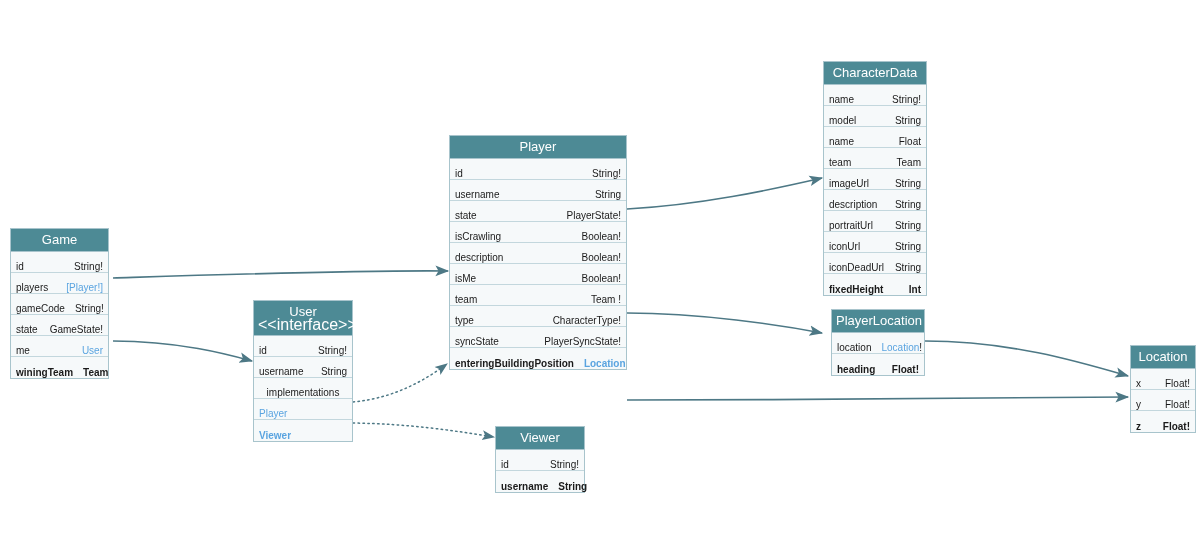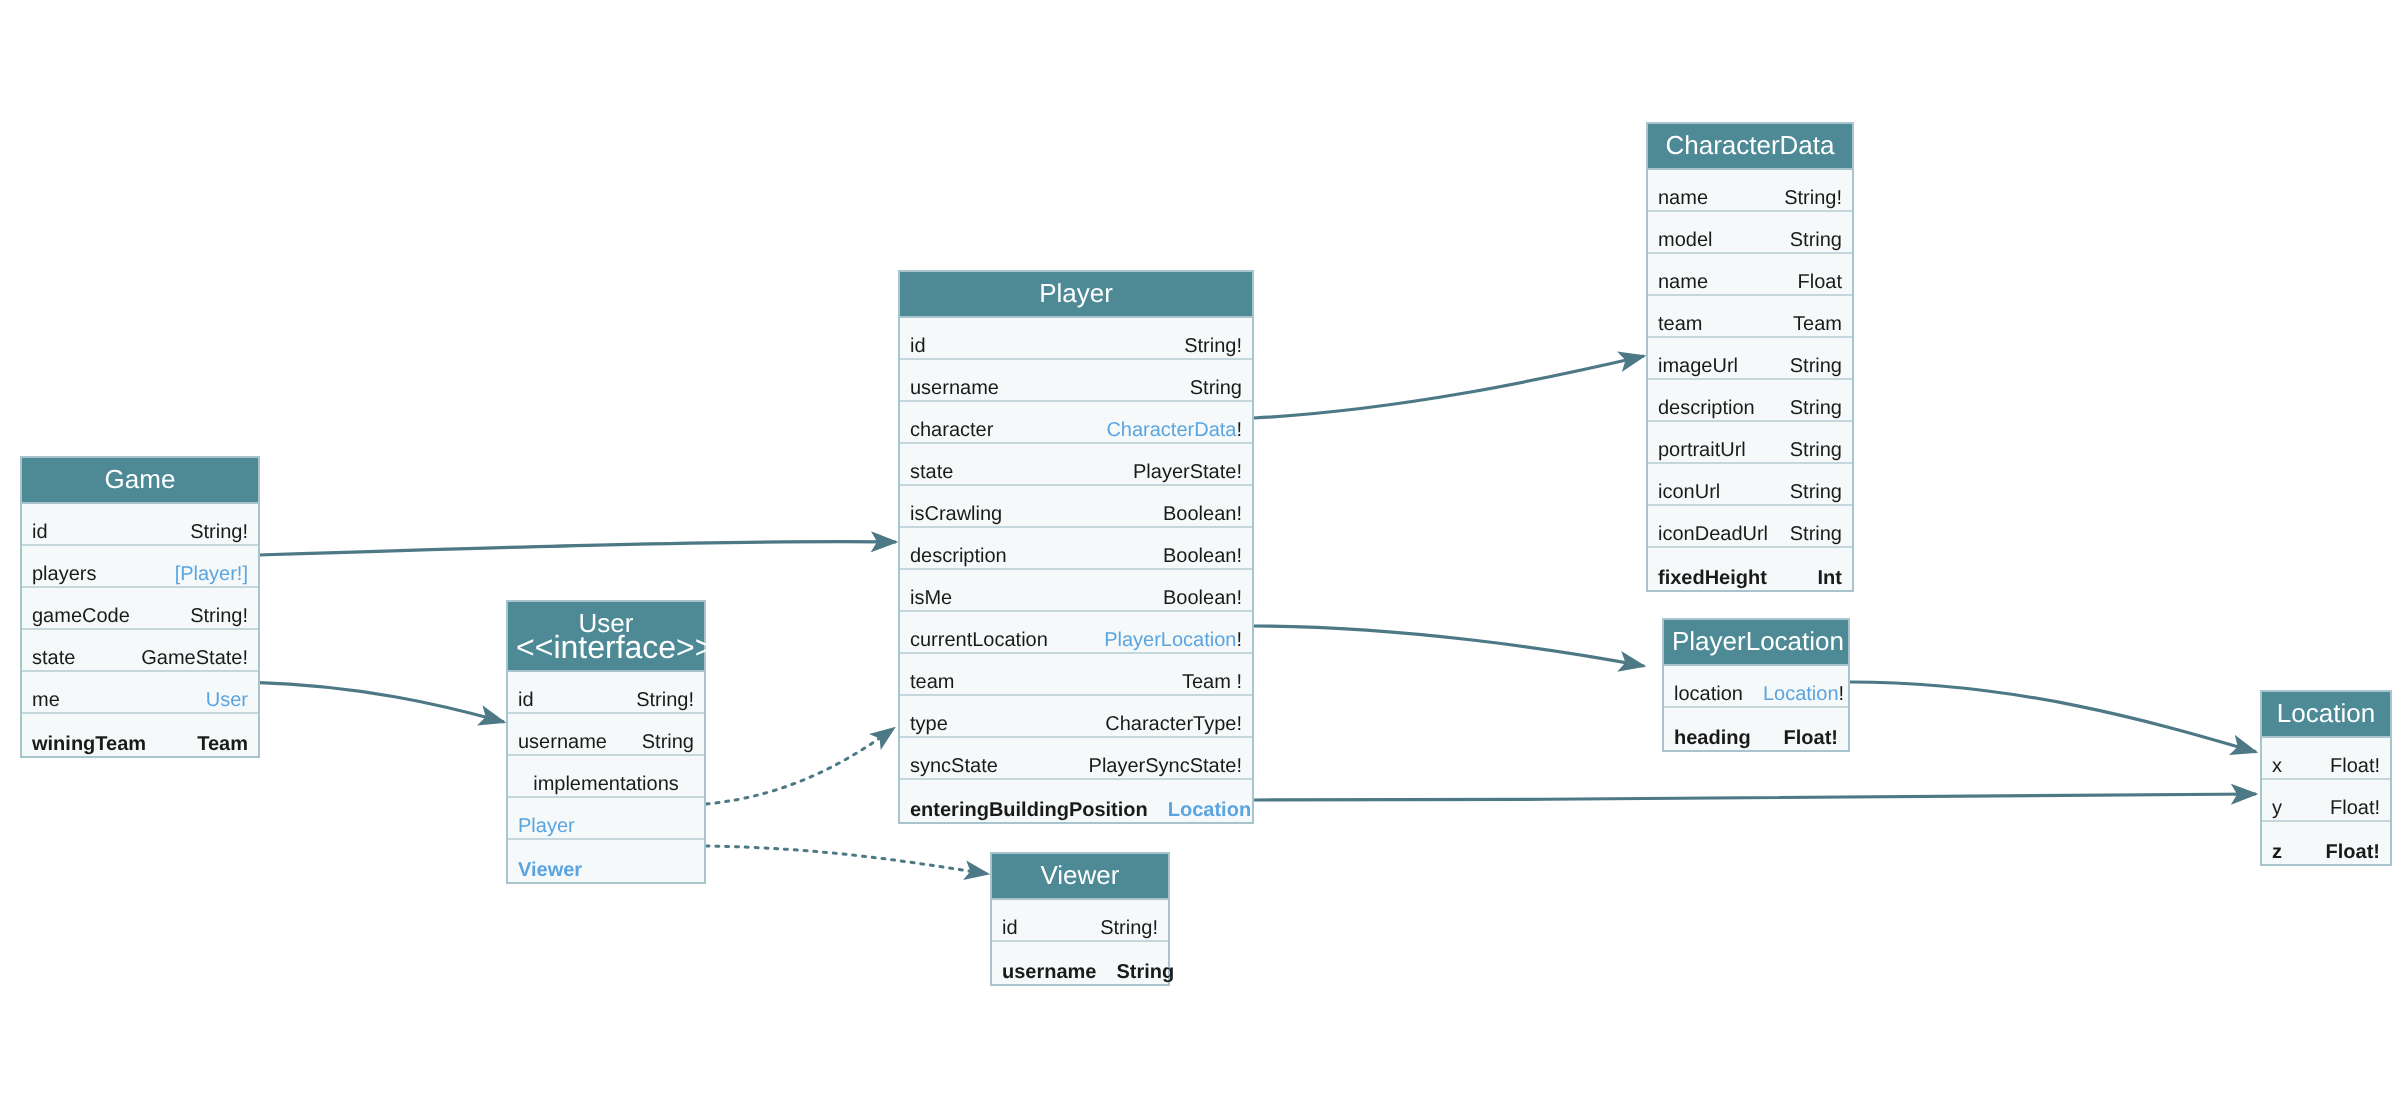--- a/index.html
+++ b/index.html
@@ -112,21 +112,21 @@
 
     <path d="M 627 209 C 700 205 770 190 822 178" fill="none" stroke="#4d7885" stroke-width="1.6" marker-end="url(#arrow)"></path>
 
     <path d="M 627 313 C 700 313 780 325 822 333" fill="none" stroke="#4d7885" stroke-width="1.6" marker-end="url(#arrow)"></path>
 
     <path d="M 925 341 C 1010 341 1080 362 1128 376" fill="none" stroke="#4d7885" stroke-width="1.6" marker-end="url(#arrow)"></path>
 
     <path d="M 627 400 C 800 400 1000 398 1128 397" fill="none" stroke="#4d7885" stroke-width="1.6" marker-end="url(#arrow)"></path>
   </svg>
 
-  <div class="entity" style="left:10px; top:228px; width:120px;">
+  <div class="entity" style="left:10px; top:228px; width:99px;">
     <div class="entity-header">Game</div>
     <div class="row">
       <span class="fname">id</span>
       <span class="ftype">String!</span>
     </div>
     <div class="row">
       <span class="fname">players</span>
       <span class="ftype link">[Player!]</span>
     </div>
     <div class="row">
@@ -175,44 +175,36 @@
     <div class="entity-header">Player</div>
     <div class="row">
       <span class="fname">id</span>
       <span class="ftype">String!</span>
     </div>
     <div class="row">
       <span class="fname">username</span>
       <span class="ftype">String</span>
     </div>
     <div class="row">
-      <span class="fname">character</span>
-      <span class="ftype"><span class="link">CharacterData</span><span class="bang">!</span></span>
-    </div>
-    <div class="row">
       <span class="fname">state</span>
       <span class="ftype">PlayerState!</span>
     </div>
     <div class="row">
       <span class="fname">isCrawling</span>
       <span class="ftype">Boolean!</span>
     </div>
     <div class="row">
       <span class="fname">description</span>
       <span class="ftype">Boolean!</span>
     </div>
     <div class="row">
       <span class="fname">isMe</span>
       <span class="ftype">Boolean!</span>
     </div>
     <div class="row">
-      <span class="fname">currentLocation</span>
-      <span class="ftype"><span class="link">PlayerLocation</span><span class="bang">!</span></span>
-    </div>
-    <div class="row">
       <span class="fname">team</span>
       <span class="ftype">Team !</span>
     </div>
     <div class="row">
       <span class="fname">type</span>
       <span class="ftype">CharacterType!</span>
     </div>
     <div class="row">
       <span class="fname">syncState</span>
       <span class="ftype">PlayerSyncState!</span>

